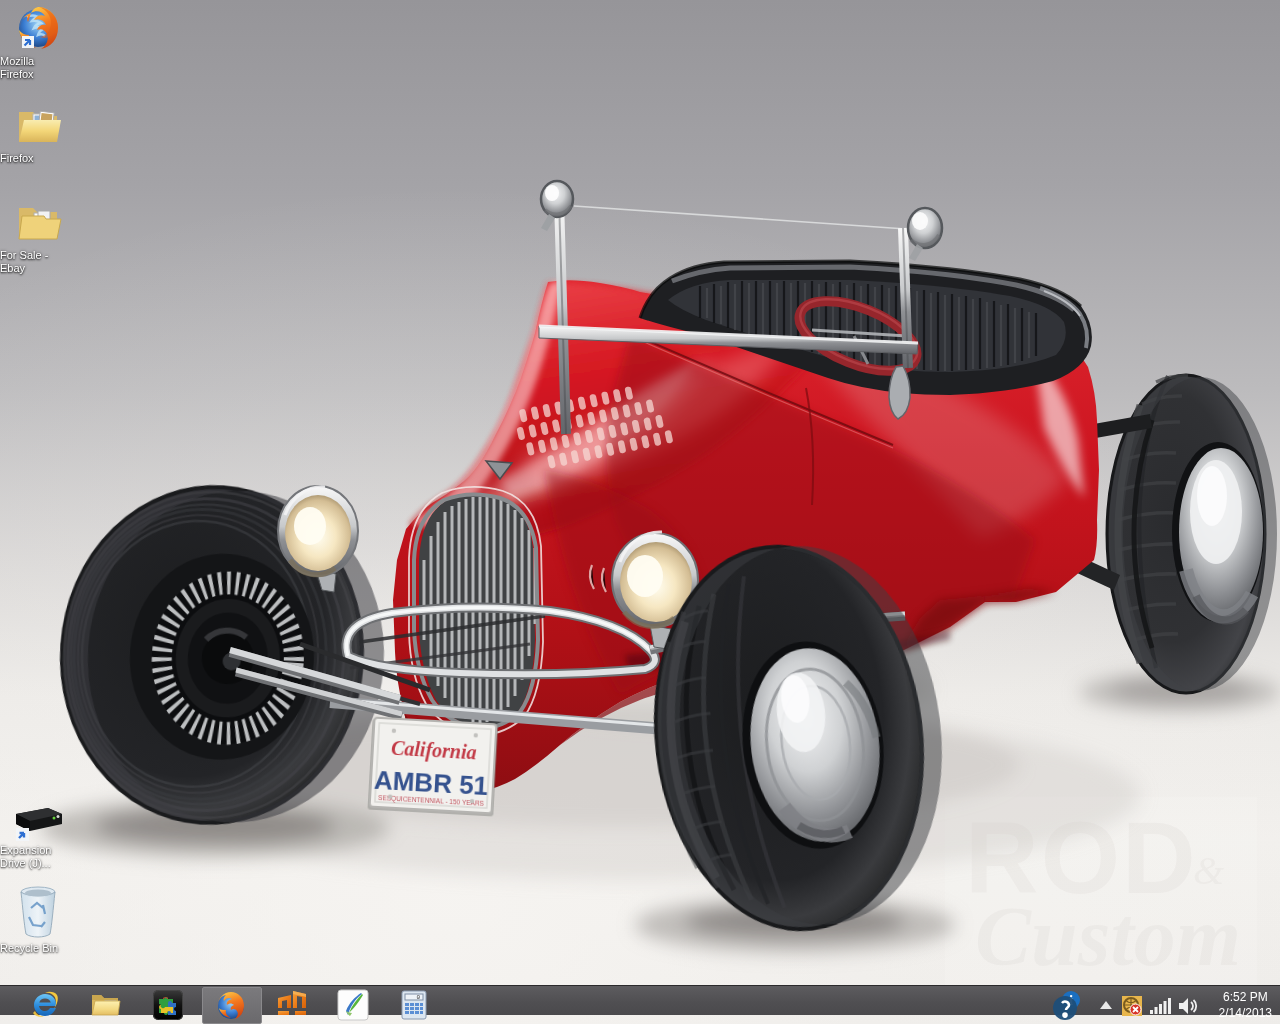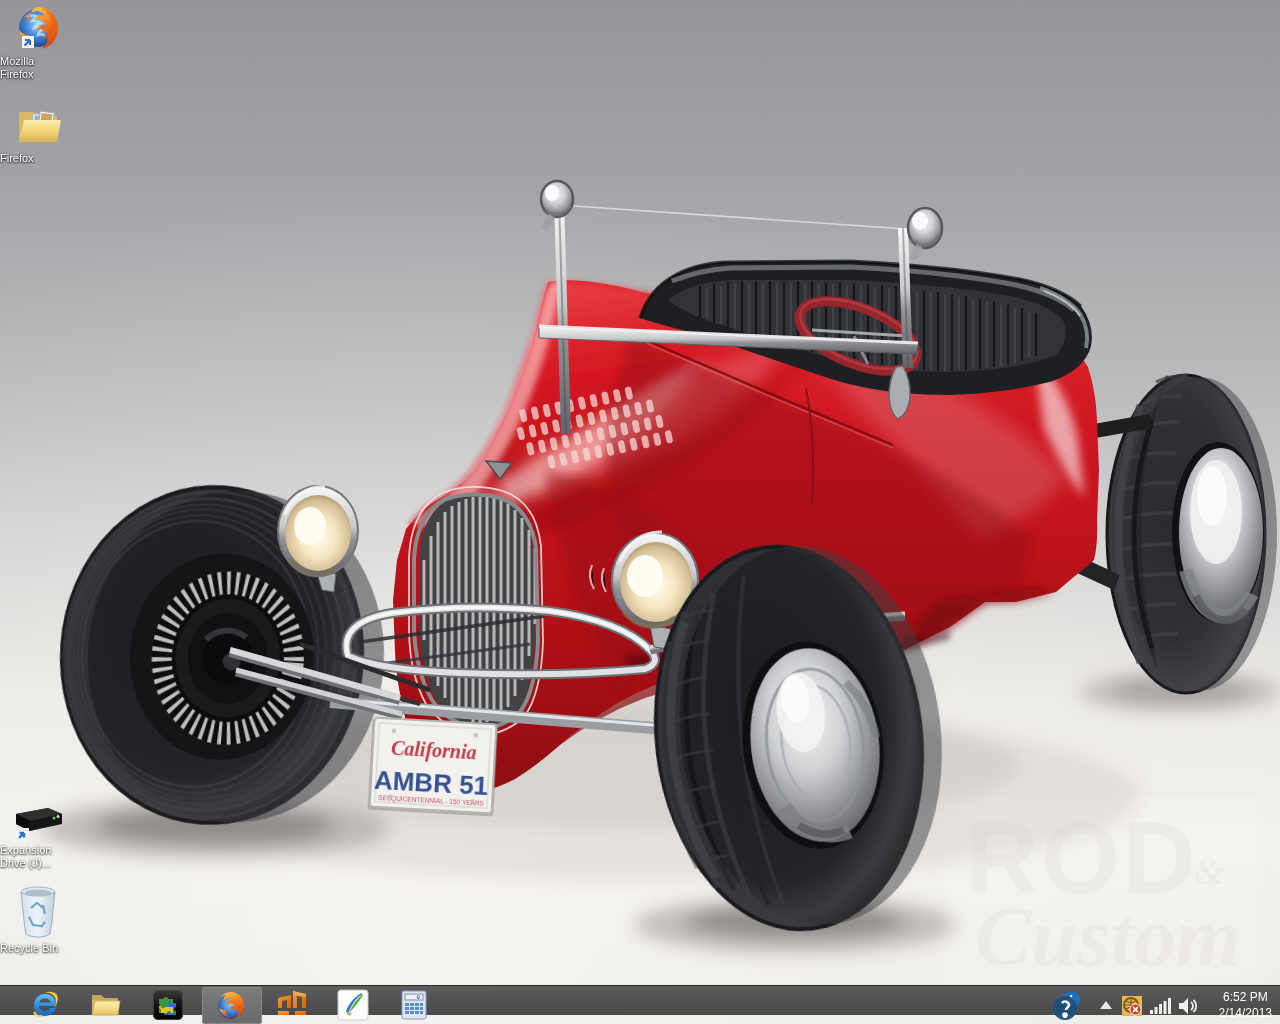--- a/index.html
+++ b/index.html
@@ -545,20 +545,30 @@
     </defs>
       <path d="M5,10 L19,10 L23,14 L43,14 L43,40 L5,40 Z" fill="#d9b968"></path>
       <rect x="19" y="12" width="14" height="18" fill="#fff" stroke="#b5b5b5"></rect>
       <rect x="20.5" y="13.5" width="11" height="10" fill="#8fb2d8"></rect>
       <rect x="25" y="10" width="14" height="19" fill="#fff" stroke="#ababab" transform="rotate(7 32 20)"></rect>
       <rect x="26.5" y="11.5" width="11" height="11" fill="#c8a35f" transform="rotate(7 32 20)"></rect>
       <path d="M5,40 L10,18 L47,18 L43,40 Z" fill="url(#fold)"></path>
     </svg>
     <div class="lbl">Firefox</div>
   </div>
+  <div class="dicon" style="left:0;top:199px">
+    <svg width="48" height="48" viewBox="0 0 48 48" style="display:block;margin:0 auto">
+      <path d="M5,9 L19,9 L23,13 L43,13 L43,40 L5,40 Z" fill="#d9b968"></path>
+      <rect x="20" y="14" width="12" height="20" fill="#fdfdfd" stroke="#b0b0b0"></rect>
+      <rect x="24" y="12" width="12" height="22" fill="#f2f2f2" stroke="#a8a8a8"></rect>
+      <path d="M5,40 L8,17 L30,17 L32,20 L47,20 L43,40 Z" fill="#efd27a"></path>
+      <path d="M5,40 L8,17 L30,17 L32,20 L47,20 L43,40 Z" fill="none" stroke="#c8a84e"></path>
+    </svg>
+    <div class="lbl">For Sale -<br>Ebay</div>
+  </div>
   <div class="dicon" style="left:0;top:884px">
     <svg width="46" height="56" viewBox="0 0 46 56" style="display:block;margin:0 auto">
       <defs>
           <linearGradient id="rbg" x1="0" y1="0" x2="1" y2="0">
         <stop offset="0" stop-color="#cfe0ec"></stop>
             <stop offset="0.5" stop-color="#eef4f9"></stop>
         <stop offset="1" stop-color="#b9cedd"></stop>
           </linearGradient>  
           <filter id="soft3" x="-20%" y="-20%" width="140%" height="140%">
             <feGaussianBlur stdDeviation="3"></feGaussianBlur>

